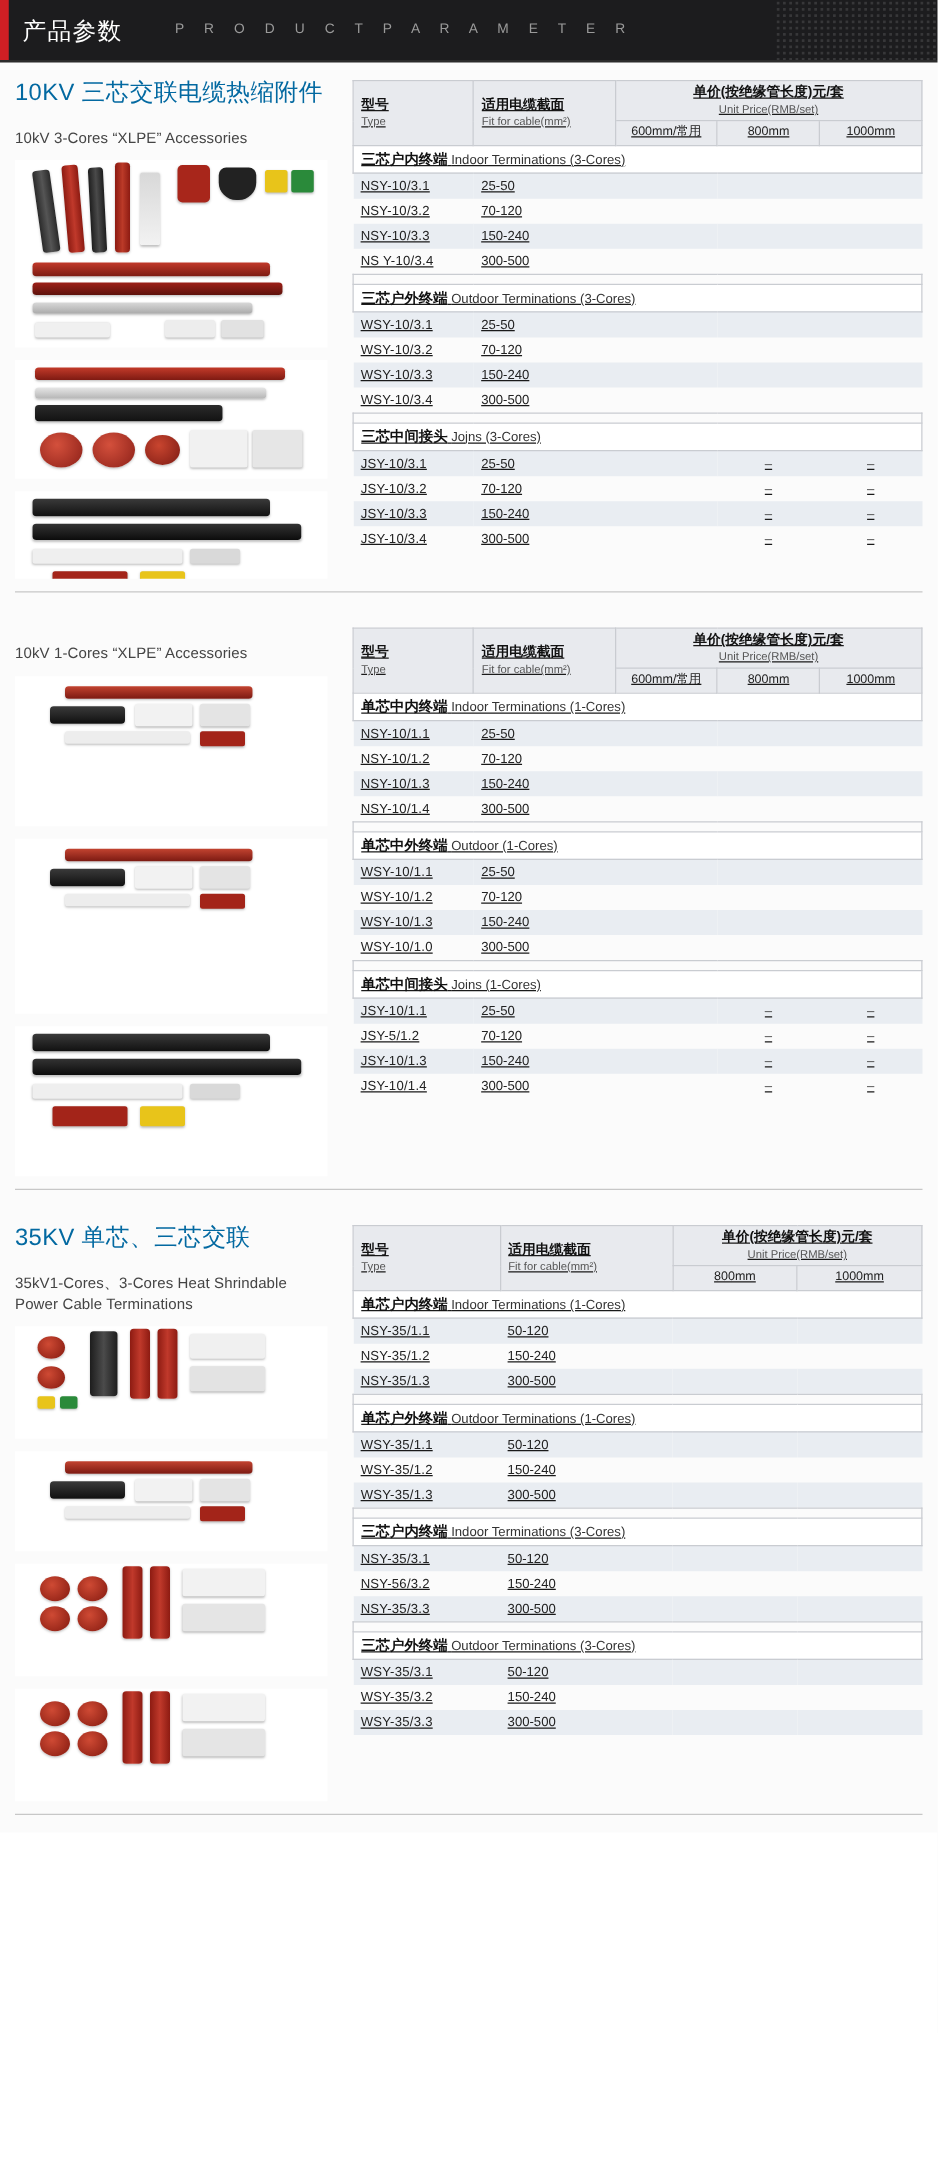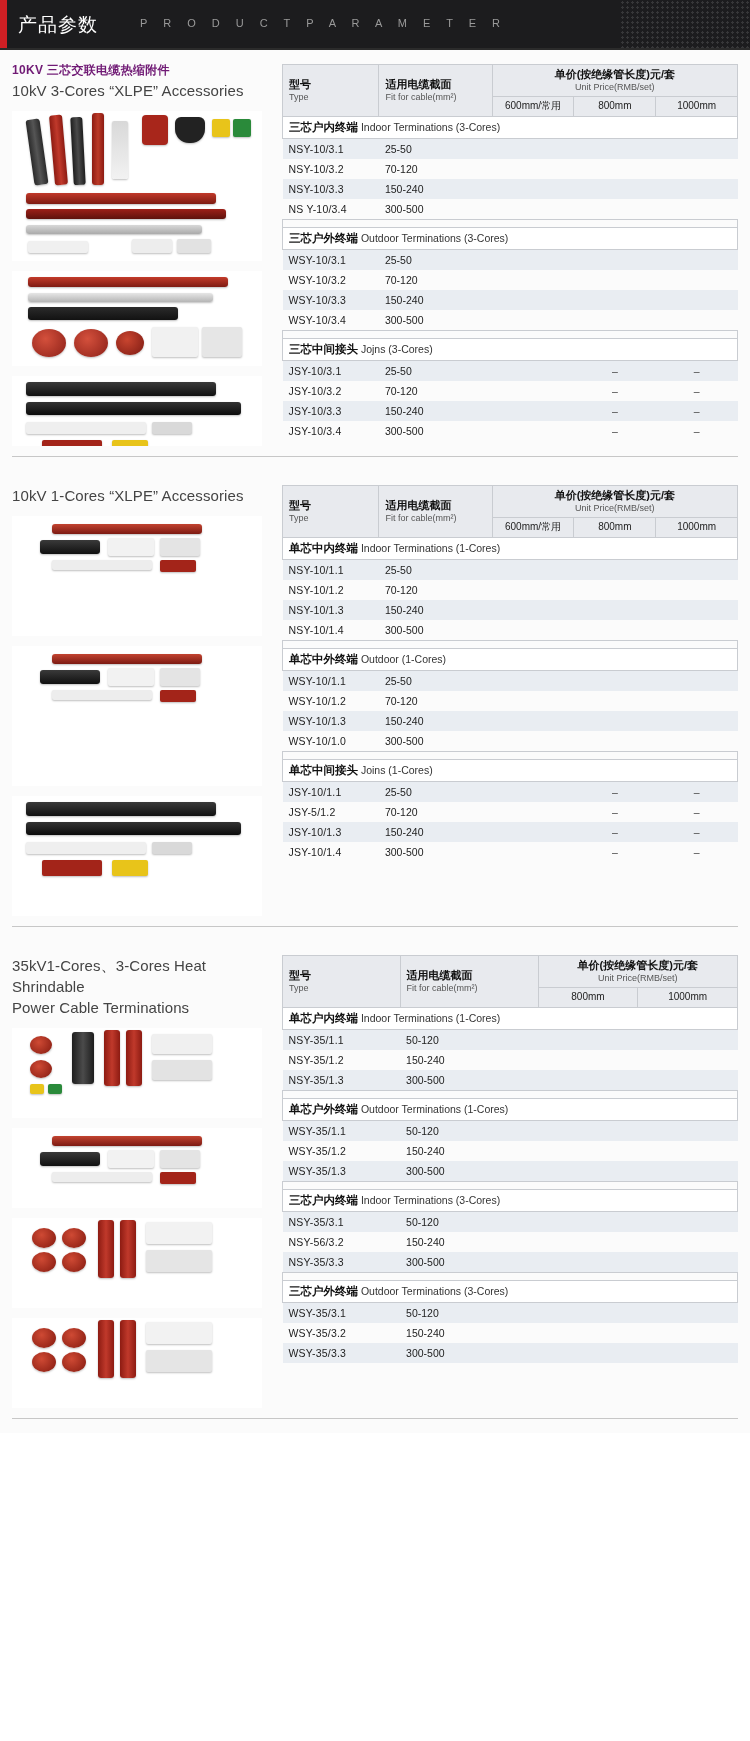--- a/index.html
+++ b/index.html
@@ -63,34 +63,35 @@
   }
   .left-col {
     width: 262px;
     flex: 0 0 262px;
     padding-top: 12px;
   }
   .right-col {
     flex: 1 1 auto;
     padding-top: 14px;
     padding-left: 8px;
+    text-decoration: underline;
   }
 
   .title-cn {
-    font-size: 12px;
-    font-weight: bold;
-    color: #701a75;
+    font-size: 19px;
+    font-weight: normal;
+    color: #0369a1;
     line-height: 1.35;
     letter-spacing: .3px;
   }
   .title-en {
-    font-size: 15px;
+    font-size: 12px;
     color: #444;
     line-height: 1.4;
-    margin-top: 2px;
+    margin-top: 14px;
     letter-spacing: .1px;
   }
 
   
   .photo {
     position: relative;
     width: 250px;
     margin-top: 10px;
     background: #ffffff;
     overflow: hidden;
@@ -514,20 +515,21 @@
             </table>
           </div>
         </div>
       </div>
       <div class="sec-divider"></div>
       <div class="sec-gap"></div>
       <div class="section">
         <div class="sec-inner">
           <div class="left-col">
             <div class="title-cn">
+              <div>35KV 单芯、三芯交联</div>
             </div>
             <div class="title-en">
               <div>35kV1-Cores、3-Cores Heat Shrindable</div>
               <div>Power Cable Terminations</div>
             </div>
             <div class="photo" style="height:90px">
               <div class="it rod shadow" style="left:60px;top:4px;width:22px;height:52px;background:linear-gradient(90deg,#1d1d1d,#4b4b4b,#1d1d1d);"></div>
               <div class="it rod shadow" style="left:92px;top:2px;width:16px;height:56px;background:linear-gradient(90deg,#8d1b12,#c0392b,#8d1b12);"></div>
               <div class="it rod shadow" style="left:114px;top:2px;width:16px;height:56px;background:linear-gradient(90deg,#8d1b12,#c0392b,#8d1b12);"></div>
               <div class="it ring shadow" style="left:18px;top:8px;width:22px;height:18px;background:radial-gradient(circle at 40% 35%,#cf4a34,#83190f);"></div>

